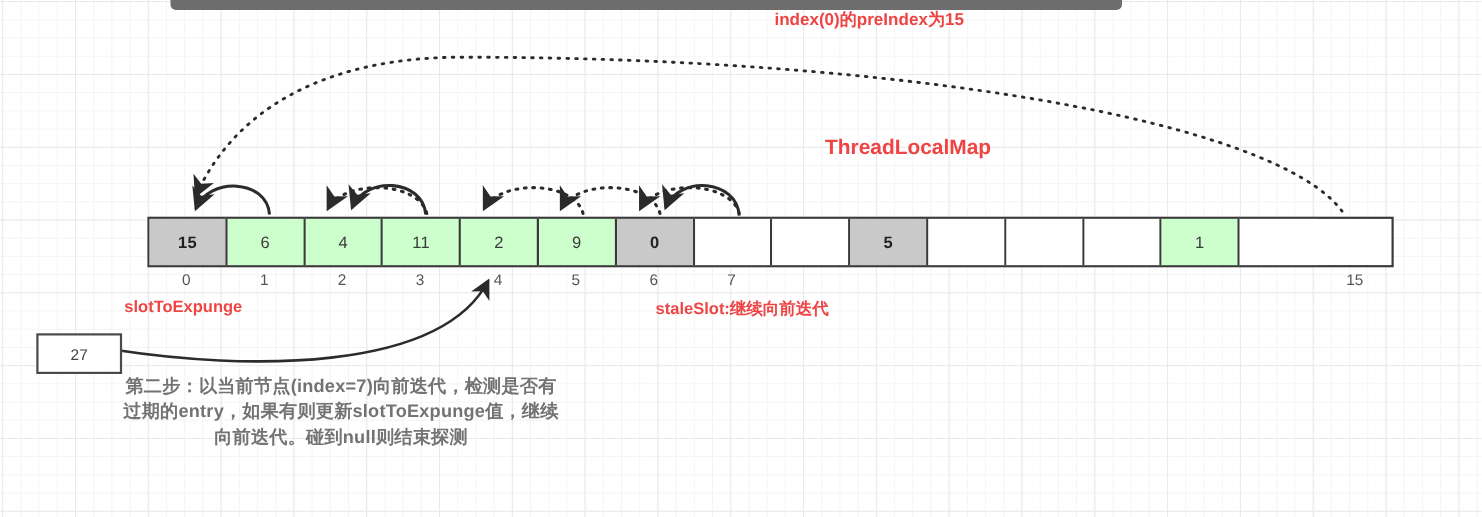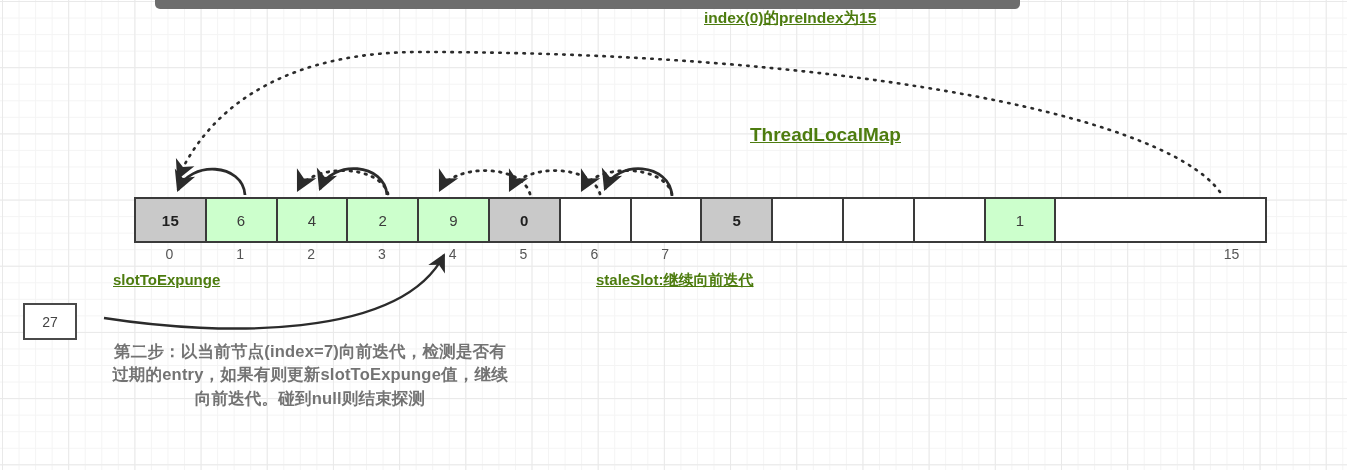--- a/index.html
+++ b/index.html
@@ -98,35 +98,34 @@
     font-size: 14px;
     color: #555;
     font-family: "Liberation Sans", "DejaVu Sans", sans-serif;
   }
 
   
   .label {
     position: absolute;
     font-size: 15px;
     font-weight: 700;
-    color: #4d7c0f;
+    color: #ef4444;
     white-space: nowrap;
-    text-decoration: underline;
   }
   #lbl-preindex      { left: 704px; top: 8px;   font-size: 15.5px; }
   #lbl-tlm           { left: 750px; top: 124px; font-size: 19px; }
   #lbl-slottoexpunge { left: 113px; top: 271px; }
   #lbl-staleslot     { left: 596px; top: 271px; }
 
   
   #note-box {
     position: absolute;
-    left: 23px;
+    left: 33px;
     top: 303px;
-    width: 54px;
+    width: 78px;
     height: 37px;
     border: 2px solid #4a4a4a;
     background: #ffffff;
     display: flex;
     align-items: center;
     justify-content: center;
     font-size: 14px;
     color: #444;
     box-sizing: border-box;
   }
@@ -203,20 +202,21 @@
 <div class="label" id="lbl-tlm">ThreadLocalMap</div>
 
 <div class="label" id="lbl-slottoexpunge">slotToExpunge</div>
 
 <div class="label" id="lbl-staleslot">staleSlot:继续向前迭代</div>
 
 <div id="table-wrap">
     <div class="cell gray">15</div>
     <div class="cell green">6</div>
     <div class="cell green">4</div>
+    <div class="cell green">11</div>
     <div class="cell green">2</div>
     <div class="cell green">9</div>
     <div class="cell gray">0</div>
     <div class="cell empty"></div>
     <div class="cell empty"></div>
     <div class="cell gray">5</div>
     <div class="cell empty"></div>
     <div class="cell empty"></div>
     <div class="cell empty"></div>
     <div class="cell green">1</div>

